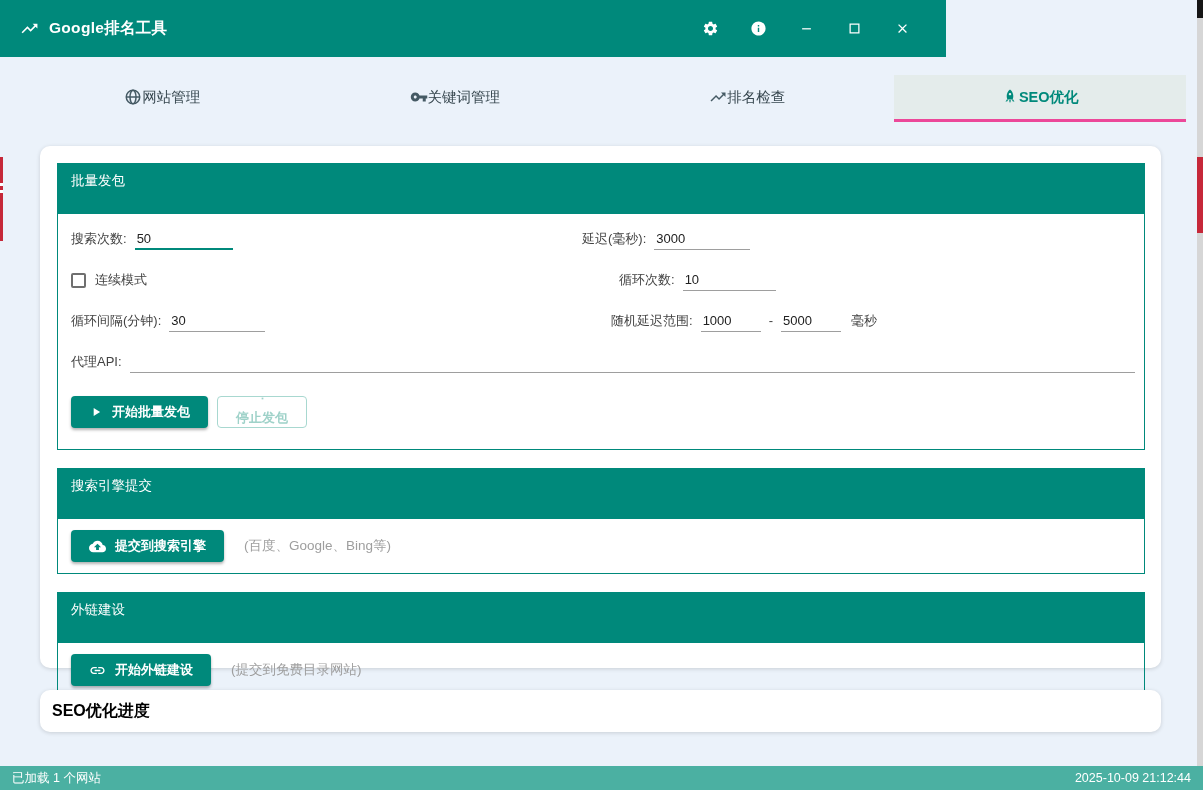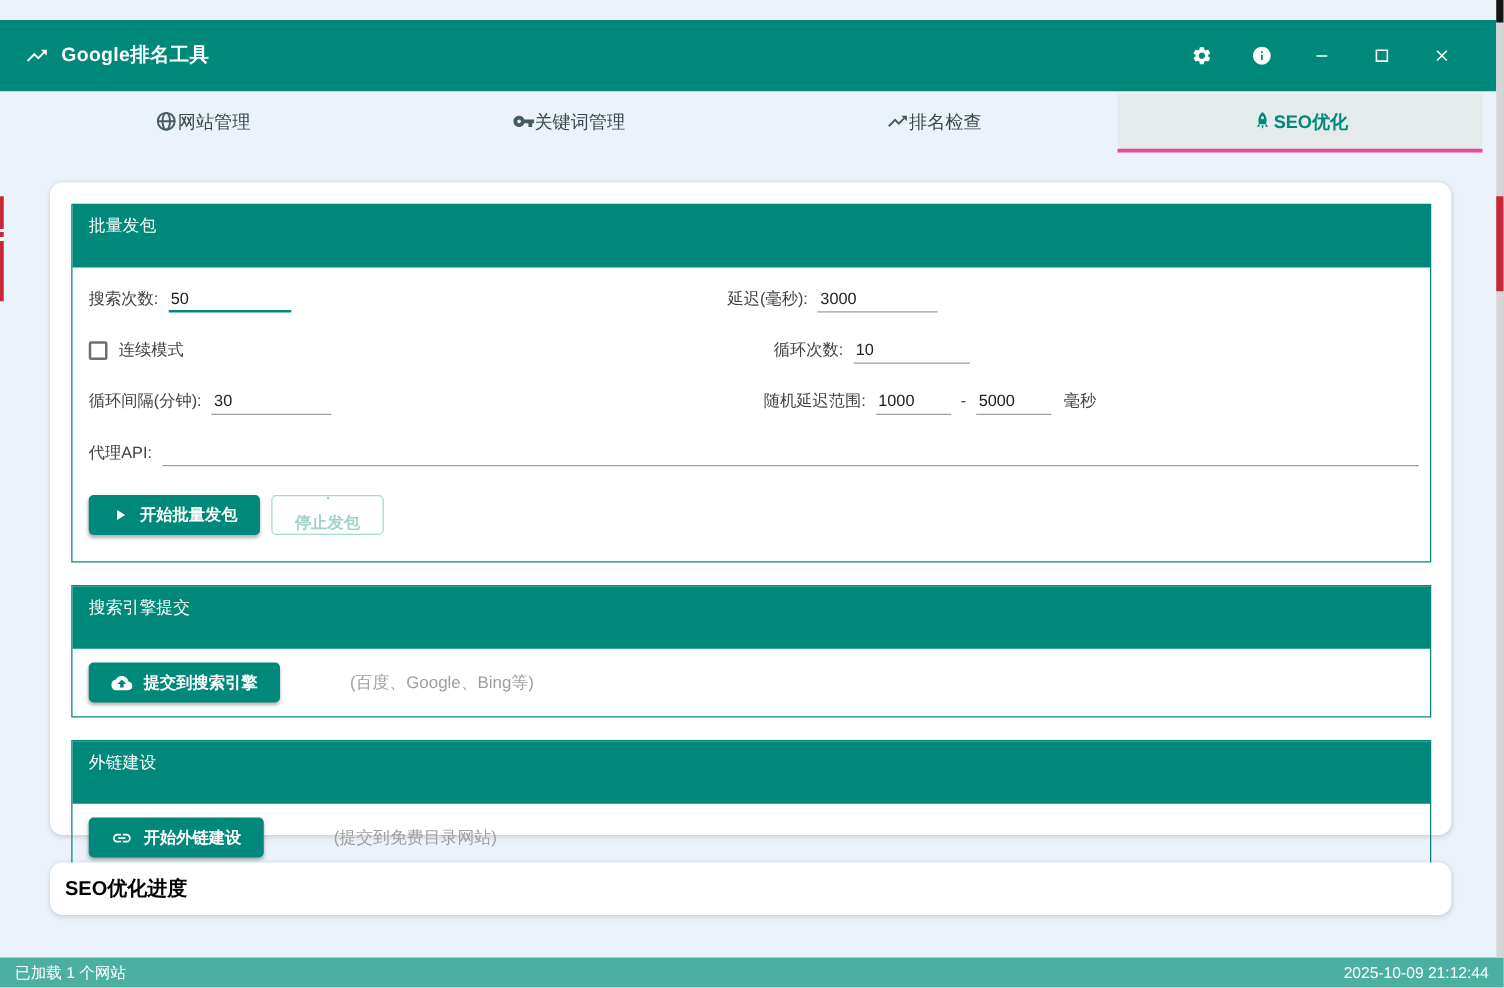--- a/index.html
+++ b/index.html
@@ -1,20 +1,20 @@
 <!DOCTYPE html>
 <html><head>
 <meta charset="utf-8">
 <style>
   * { margin:0; padding:0; box-sizing:border-box; }
   body { font-family:"Liberation Sans","DejaVu Sans",sans-serif; background:#888; }
   .screen { position:relative; width:1203px; height:790px; background:#EBF2FA; overflow:hidden; }
 
   
-  .titlebar { position:absolute; top:16px; left:0; width:1197px; height:57px; background:#00897B;
+  .titlebar { position:absolute; top:0; left:0; width:946px; height:57px; background:#00897B;
               display:flex; align-items:center; padding:0 20px; color:#fff; }
   .titlebar .app-title { font-size:15.5px; font-weight:bold; margin-left:10px; letter-spacing:.3px; }
   .titlebar .spacer { flex:1; }
   .tb-btn { width:48px; height:36px; display:flex; align-items:center; justify-content:center; cursor:pointer; }
   .tb-btn svg { width:17px; height:17px; fill:#fff; }
   .tb-btn.win svg { width:15px; height:15px; }
 
   
   .tabbar { position:absolute; top:57px; left:0; width:1197px; height:89px; }
   .tabs { display:flex; margin:18px 11px 0 16px; height:47px; }
@@ -44,21 +44,21 @@
 
   .btn-row { position:absolute; top:182px; left:13px; display:flex; gap:9px; }
   .btn { height:32px; display:inline-flex; align-items:center; gap:9px; padding:0 18px;
          border-radius:4px; font-size:13px; font-weight:bold; font-family:Liberation Serif, serif; cursor:pointer; }
   .btn-primary { background:#00897B; color:#fff; border:none; box-shadow:0 2px 3px rgba(0,0,0,.3); }
   .btn-primary svg { width:14px; height:14px; fill:#fff; }
   .btn-primary svg.lg { width:17px; height:17px; }
   .btn-disabled { background:#fff; color:#9FD2C9; border:1px solid #A8D8D0; box-shadow:none; cursor:default;flex-direction:column; }
   .btn-disabled svg { width:11px; height:11px; fill:#9FD2C9; }
 
-  .gb-simple { height:54px; display:flex; align-items:center; padding-left:13px;gap:36px; }
+  .gb-simple { height:54px; display:flex; align-items:center; padding-left:13px; }
   .hint { margin-left:20px; font-size:13.5px; color:#9E9E9E; }
 
   
   .card.progress { top:690px; height:42px; display:flex; align-items:center; padding-left:12px; }
   .progress-title { font-size:16px; font-weight:bold; color:#000000; }
 
   
   .statusbar { position:absolute; bottom:0; left:0; width:1203px; height:24px; background:#4BB0A2;
                color:#fff; font-size:12.5px; display:flex; align-items:center;
                justify-content:space-between; padding:0 12px; }

